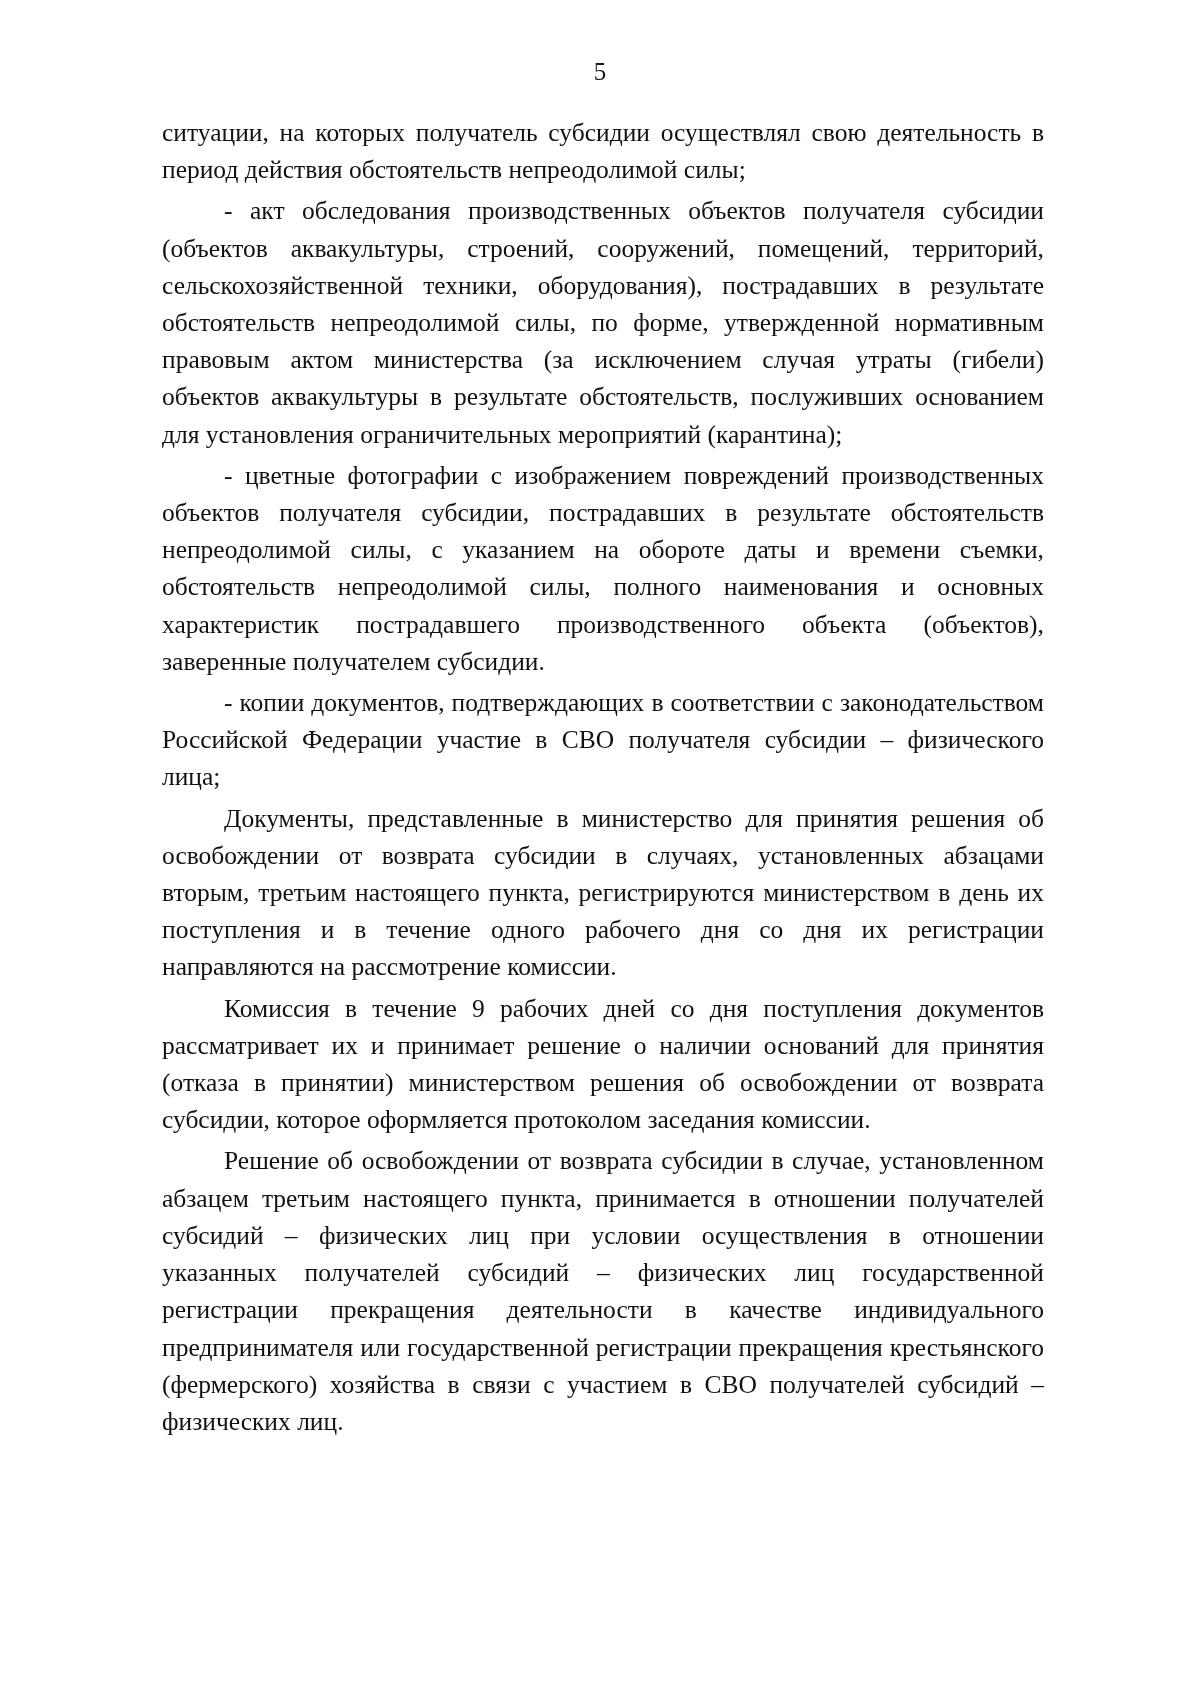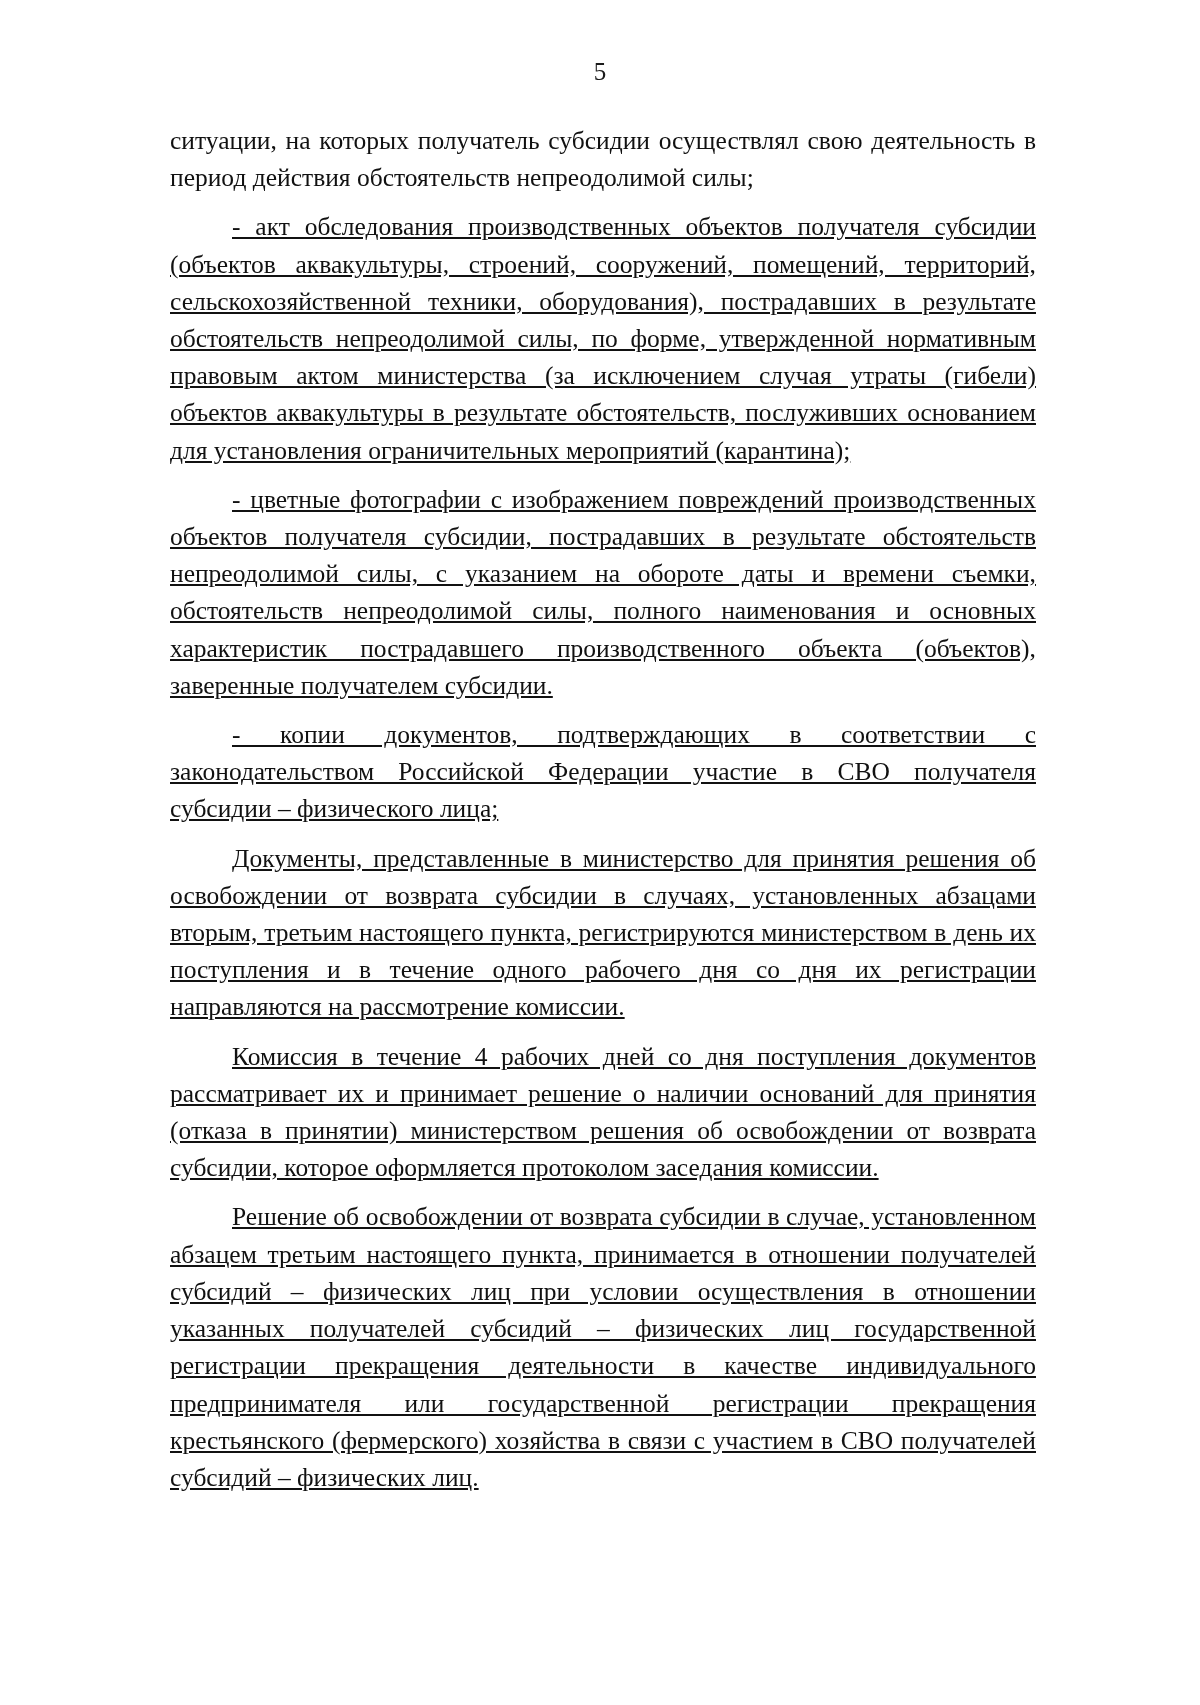--- a/index.html
+++ b/index.html
@@ -32,45 +32,44 @@
     top: 110px;
     left: 158px;
     width: 890px;
     font-size: 25.5px;
     line-height: 37.2px;
     text-align: justify;
     text-justify: inter-word;
     color: #111111;
   }
   .body-text p {
-    margin: 12px;
+    margin: 4px;
     padding: 0;
     text-align: justify;
     text-indent: 0;
   }
   .body-text p.indent {
     text-indent: 62px;
-    text-decoration: underline;
   }
   
   .body-text p {
     text-align-last: left;
   }
 </style>
 </head>
 <body>
 
 <div class="page">
 
   <div class="page-number">5</div>
 
   <div class="body-text">
     <p class="first">ситуации, на которых получатель субсидии осуществлял свою деятельность в период действия обстоятельств непреодолимой силы;</p>
     <p class="indent">- акт обследования производственных объектов получателя субсидии (объектов аквакультуры, строений, сооружений, помещений, территорий, сельскохозяйственной техники, оборудования), пострадавших в результате обстоятельств непреодолимой силы, по форме, утвержденной нормативным правовым актом министерства (за исключением случая утраты (гибели) объектов аквакультуры в результате обстоятельств, послуживших основанием для установления ограничительных мероприятий (карантина);</p>
     <p class="indent">- цветные фотографии с изображением повреждений производственных объектов получателя субсидии, пострадавших в результате обстоятельств непреодолимой силы, с указанием на обороте даты и времени съемки, обстоятельств непреодолимой силы, полного наименования и основных характеристик пострадавшего производственного объекта (объектов), заверенные получателем субсидии.</p>
     <p class="indent">- копии документов, подтверждающих в соответствии с законодательством Российской Федерации участие в СВО получателя субсидии – физического лица;</p>
     <p class="indent">Документы, представленные в министерство для принятия решения об освобождении от возврата субсидии в случаях, установленных абзацами вторым, третьим настоящего пункта, регистрируются министерством в день их поступления и в течение одного рабочего дня со дня их регистрации направляются на рассмотрение комиссии.</p>
-    <p class="indent">Комиссия в течение 4 рабочих дней со дня поступления документов рассматривает их и принимает решение о наличии оснований для принятия (отказа в принятии) министерством решения об освобождении от возврата субсидии, которое оформляется протоколом заседания комиссии.</p>
+    <p class="indent">Комиссия в течение 9 рабочих дней со дня поступления документов рассматривает их и принимает решение о наличии оснований для принятия (отказа в принятии) министерством решения об освобождении от возврата субсидии, которое оформляется протоколом заседания комиссии.</p>
     <p class="indent">Решение об освобождении от возврата субсидии в случае, установленном абзацем третьим настоящего пункта, принимается в отношении получателей субсидий – физических лиц при условии осуществления в отношении указанных получателей субсидий – физических лиц государственной регистрации прекращения деятельности в качестве индивидуального предпринимателя или государственной регистрации прекращения крестьянского (фермерского) хозяйства в связи с участием в СВО получателей субсидий – физических лиц.</p>
 
   </div>
 
 </div>
 
 </body></html>

